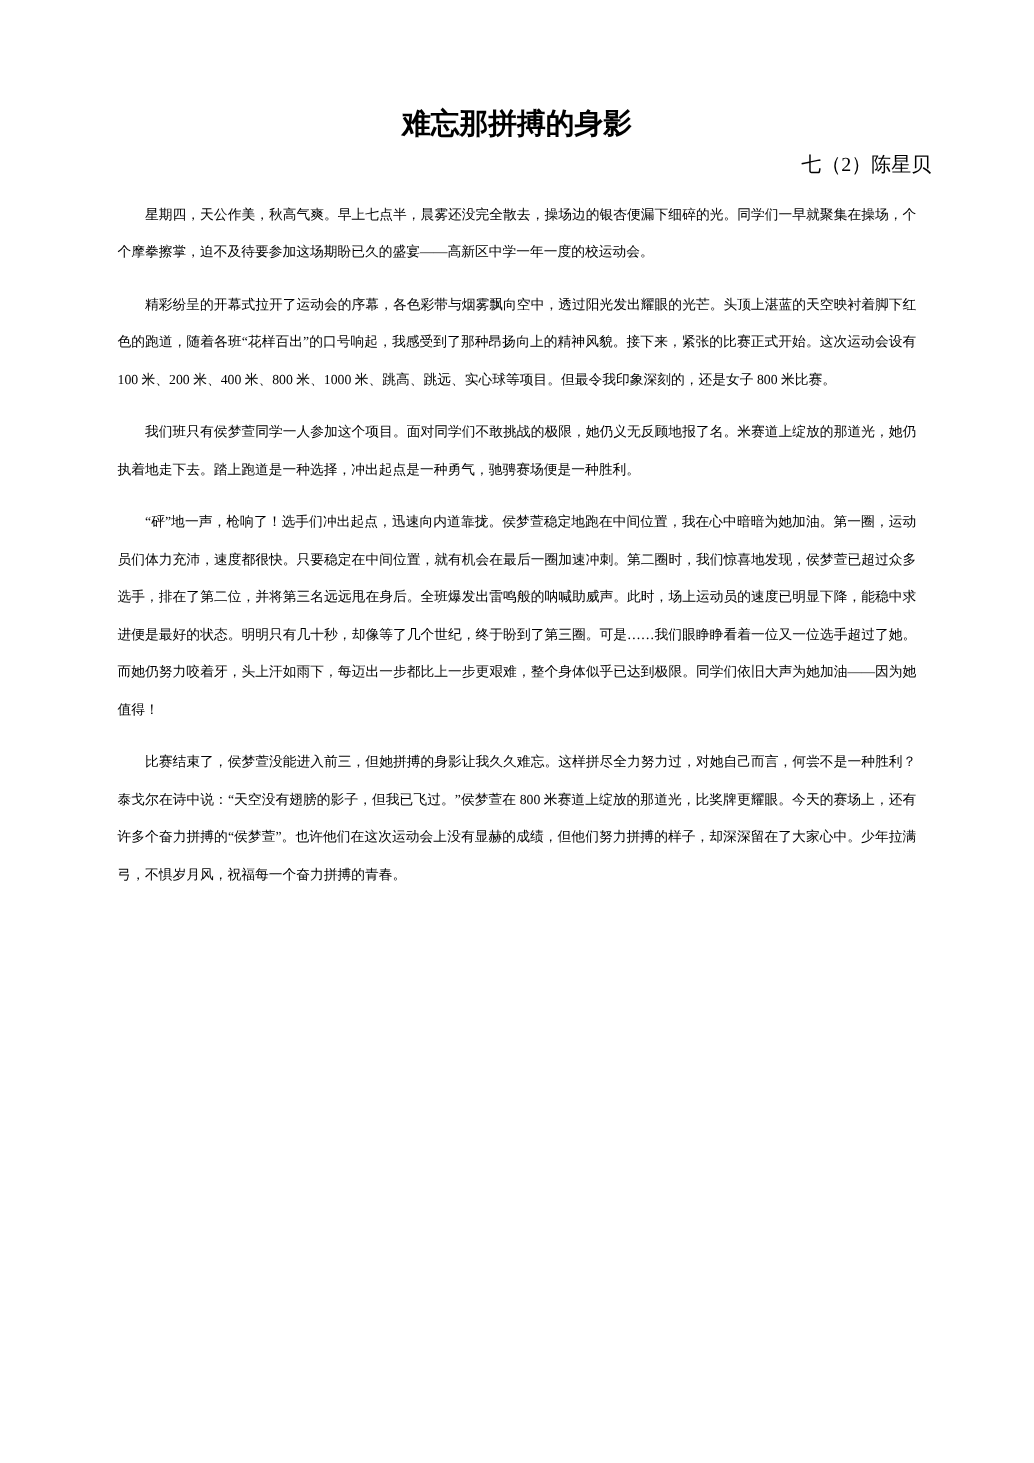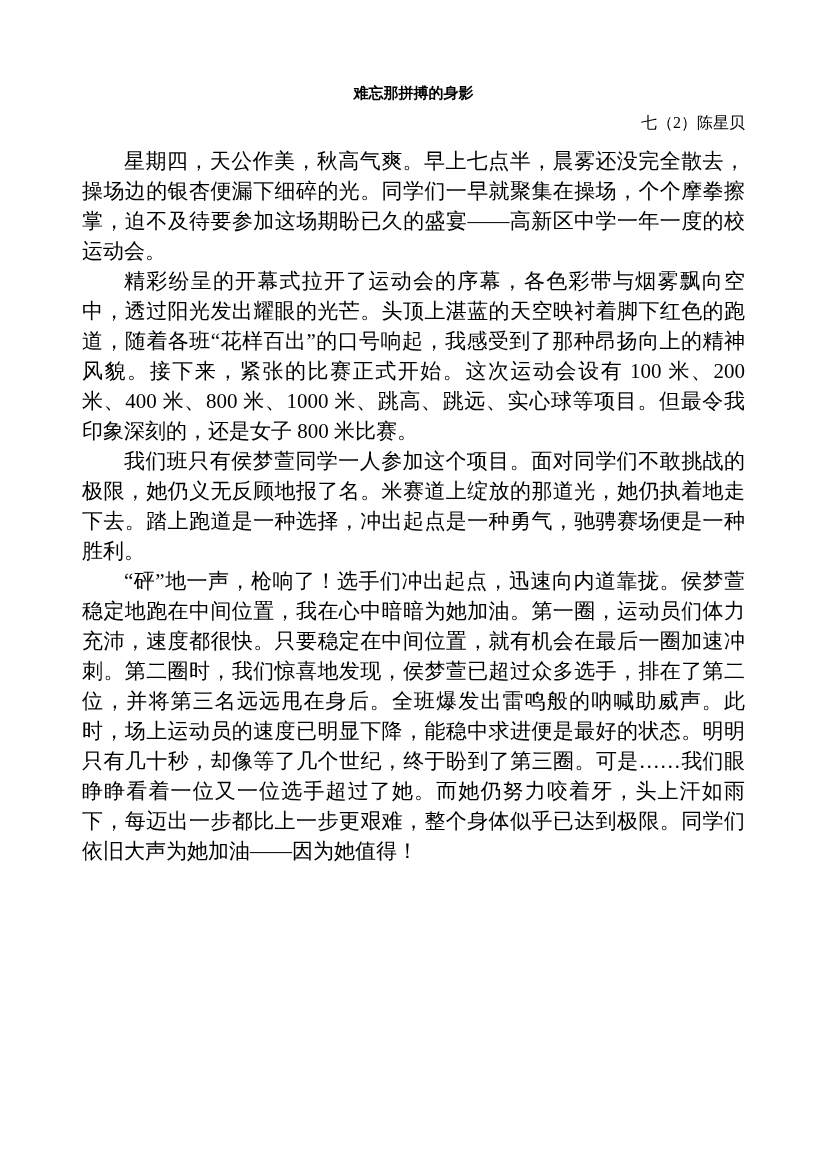--- a/index.html
+++ b/index.html
@@ -17,45 +17,46 @@
     width: 827px;
     height: 1170px;
     background: #ffffff;
     padding: 84px 82px 0 82px;
     font-family: "Liberation Serif", "DejaVu Serif", serif;
     color: #000000;
   }
   .doc-title {
     margin: 0 0 9px 0;
     text-align: center;
-    font-size: 15px;
+    font-size: 23px;
     font-weight: bold;
     line-height: 1.3;
   }
   .doc-byline {
     margin: 0 0 13px 0;
     text-align: right;
     font-size: 16px;
     font-weight: normal;
     line-height: 1.3;
   }
   .doc-body p {
-    margin: 0;
-    font-size: 21px;
+    margin: 12px;
+    font-size: 11px;
     line-height: 30px;
     text-align: justify;
     text-indent: 2em;
     word-break: break-all;
   }
 </style>
 </head>
 <body>
 
 <div class="doc-page">
   <h1 class="doc-title">难忘那拼搏的身影</h1>
   <div class="doc-byline">七（2）陈星贝</div>
   <div class="doc-body">
     <p>星期四，天公作美，秋高气爽。早上七点半，晨雾还没完全散去，操场边的银杏便漏下细碎的光。同学们一早就聚集在操场，个个摩拳擦掌，迫不及待要参加这场期盼已久的盛宴——高新区中学一年一度的校运动会。</p>
     <p>精彩纷呈的开幕式拉开了运动会的序幕，各色彩带与烟雾飘向空中，透过阳光发出耀眼的光芒。头顶上湛蓝的天空映衬着脚下红色的跑道，随着各班“花样百出”的口号响起，我感受到了那种昂扬向上的精神风貌。接下来，紧张的比赛正式开始。这次运动会设有 100 米、200 米、400 米、800 米、1000 米、跳高、跳远、实心球等项目。但最令我印象深刻的，还是女子 800 米比赛。</p>
     <p>我们班只有侯梦萱同学一人参加这个项目。面对同学们不敢挑战的极限，她仍义无反顾地报了名。米赛道上绽放的那道光，她仍执着地走下去。踏上跑道是一种选择，冲出起点是一种勇气，驰骋赛场便是一种胜利。</p>
     <p>“砰”地一声，枪响了！选手们冲出起点，迅速向内道靠拢。侯梦萱稳定地跑在中间位置，我在心中暗暗为她加油。第一圈，运动员们体力充沛，速度都很快。只要稳定在中间位置，就有机会在最后一圈加速冲刺。第二圈时，我们惊喜地发现，侯梦萱已超过众多选手，排在了第二位，并将第三名远远甩在身后。全班爆发出雷鸣般的呐喊助威声。此时，场上运动员的速度已明显下降，能稳中求进便是最好的状态。明明只有几十秒，却像等了几个世纪，终于盼到了第三圈。可是……我们眼睁睁看着一位又一位选手超过了她。而她仍努力咬着牙，头上汗如雨下，每迈出一步都比上一步更艰难，整个身体似乎已达到极限。同学们依旧大声为她加油——因为她值得！</p>
+    <p>比赛结束了，侯梦萱没能进入前三，但她拼搏的身影让我久久难忘。这样拼尽全力努力过，对她自己而言，何尝不是一种胜利？泰戈尔在诗中说：“天空没有翅膀的影子，但我已飞过。”侯梦萱在 800 米赛道上绽放的那道光，比奖牌更耀眼。今天的赛场上，还有许多个奋力拼搏的“侯梦萱”。也许他们在这次运动会上没有显赫的成绩，但他们努力拼搏的样子，却深深留在了大家心中。少年拉满弓，不惧岁月风，祝福每一个奋力拼搏的青春。</p>
   </div>
 </div>
 
 </body></html>

